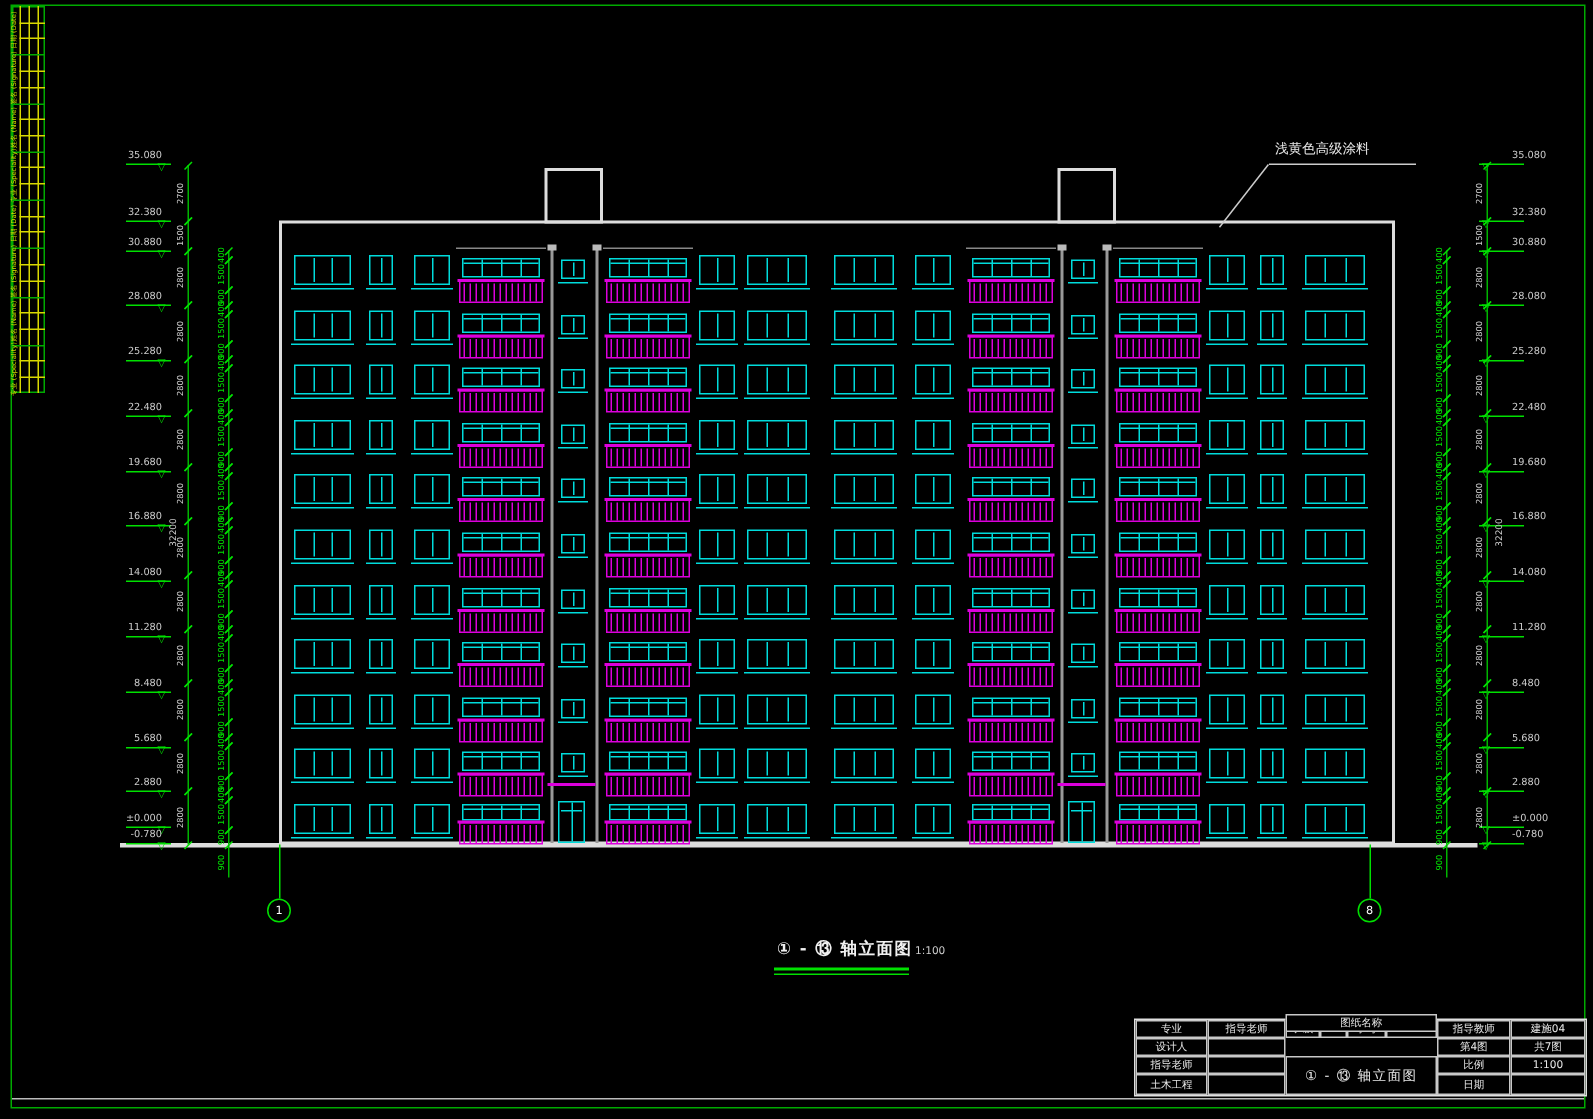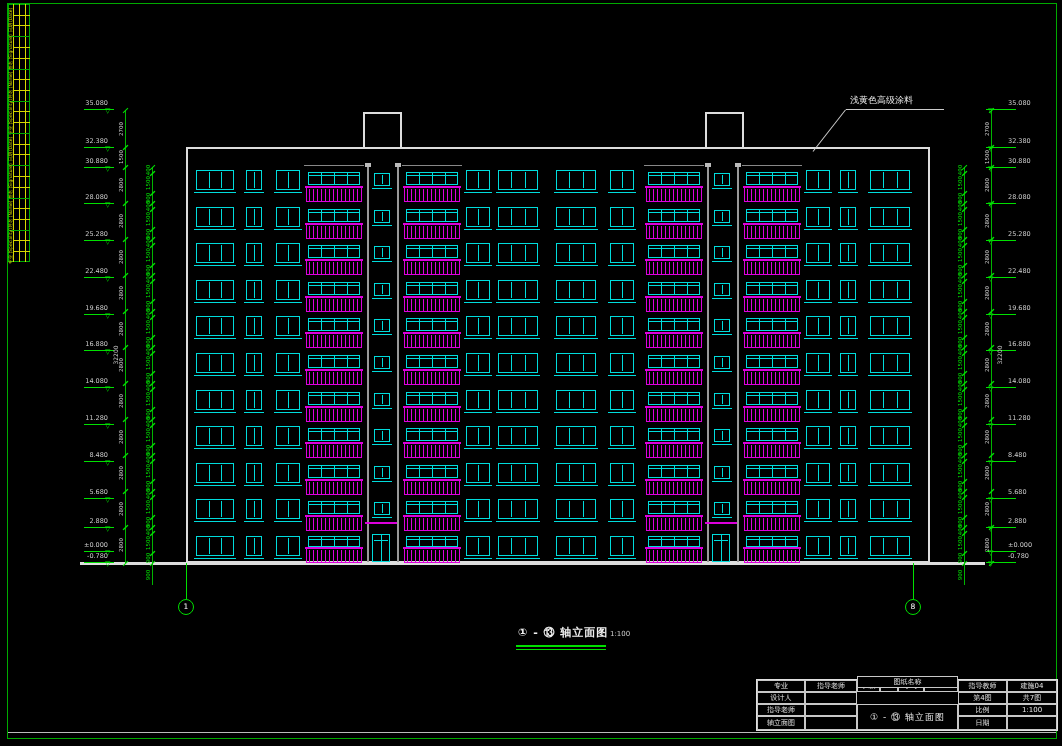--- a/index.html
+++ b/index.html
@@ -1799,18 +1799,18 @@
   <div class="tb" style="left:857px;top:676px;width:101px;height:12px;">图纸名称</div>
   <div class="tb" style="left:958px;top:692px;width:49px;height:12px;">第4图</div>
   <div class="tb" style="left:1007px;top:692px;width:50px;height:12px;">共7图</div>
 
   <div class="tb" style="left:757px;top:704px;width:48px;height:12px;">指导老师</div>
   <div class="tb" style="left:805px;top:704px;width:52px;height:12px;"></div>
   <div class="tb tb-title" style="left:857px;top:704px;width:101px;height:26px;">① - ⑬ 轴立面图</div>
   <div class="tb" style="left:958px;top:704px;width:49px;height:12px;">比例</div>
   <div class="tb" style="left:1007px;top:704px;width:50px;height:12px;">1:100</div>
 
-  <div class="tb" style="left:757px;top:716px;width:48px;height:14px;">轴立面图</div>
+  <div class="tb" style="left:757px;top:716px;width:48px;height:14px;">土木工程</div>
   <div class="tb" style="left:805px;top:716px;width:52px;height:14px;"></div>
   <div class="tb" style="left:958px;top:716px;width:49px;height:14px;">日期</div>
   <div class="tb" style="left:1007px;top:716px;width:50px;height:14px;"></div>
 
 </div>
 
 </body></html>

